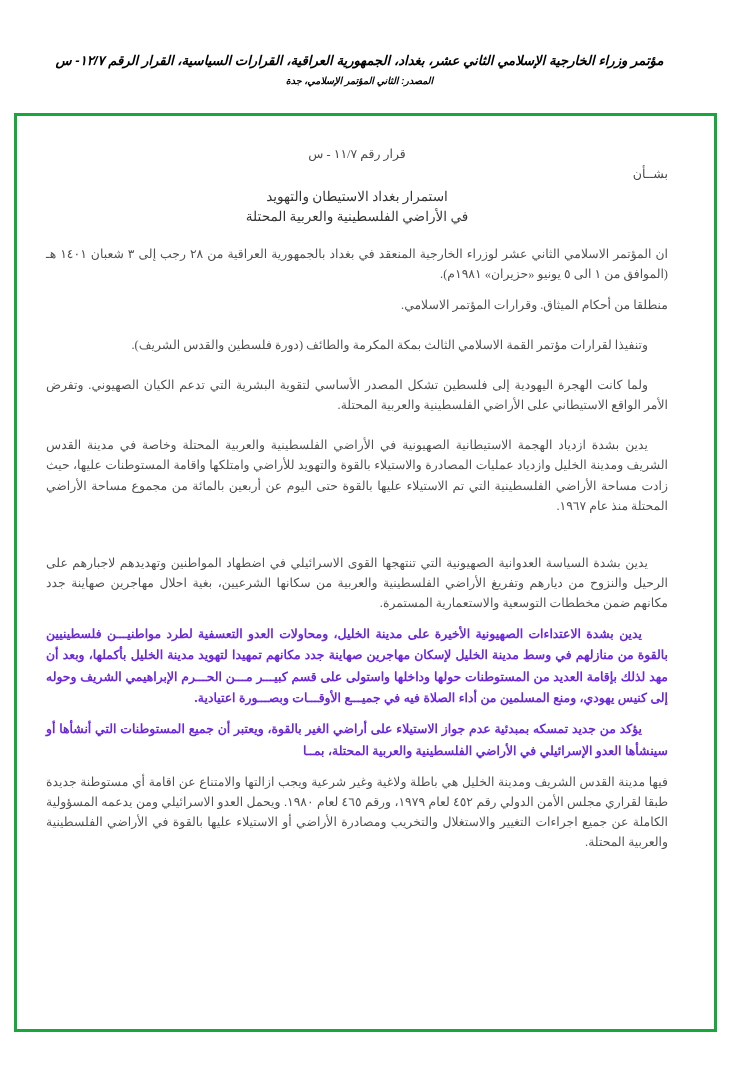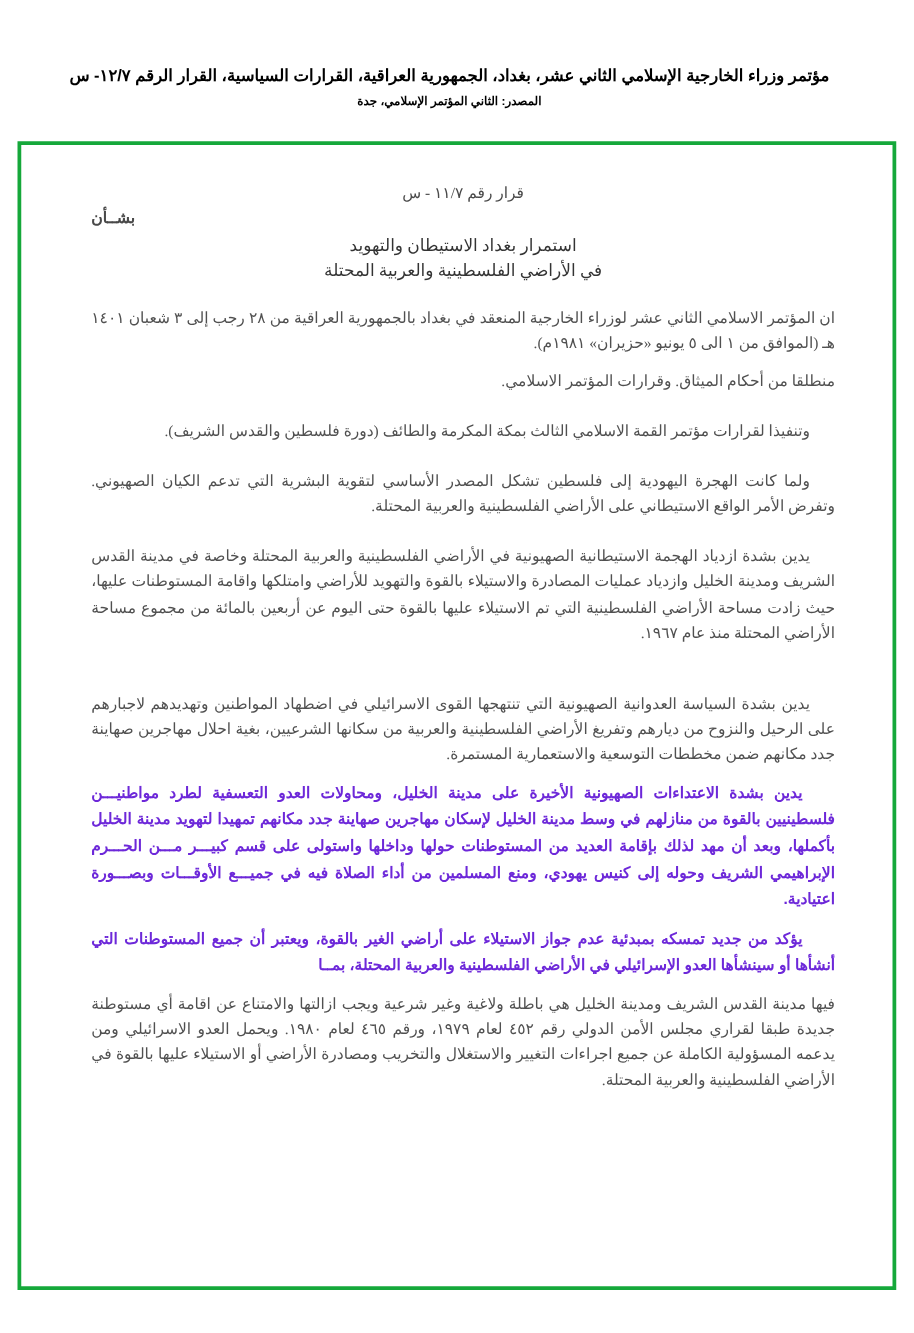--- a/index.html
+++ b/index.html
@@ -18,20 +18,21 @@
   .page {
     width: 731px;
     height: 1066px;
     position: relative;
     box-sizing: border-box;
   }
   
   .doc-header {
     padding: 52px 40px 0 28px;
     text-align: center;
+    font-style: italic;
   }
   .doc-header .title-line {
     font-family: "Liberation Sans", sans-serif;
     font-weight: bold;
     font-size: 13.2px;
     line-height: 1.35;
     color: #000;
     letter-spacing: 0;
   }
   .doc-header .source-line {
@@ -46,21 +47,21 @@
     position: absolute;
     top: 113px;
     left: 14px;
     width: 703px;
     height: 919px;
     border: 3px solid #15a83a;
     box-sizing: border-box;
     background: #ffffff;
   }
   .frame-inner {
-    padding: 30px 46px 20px 56px;
+    padding: 30px 46px 20px 29px;
     box-sizing: border-box;
     height: 100%;
   }
   
   .scan {
     color: #2a2a2a;
     opacity: 0.82;
     font-size: 12.4px;
     line-height: 1.62;
     text-align: justify;
@@ -83,27 +84,26 @@
   .decree-no {
     font-size: 12.4px;
     color: #2a2a2a;
     opacity: 0.85;
     text-align: center;
     margin: 0 0 4px 0;
     letter-spacing: 1px;
     filter: blur(0.25px);
   }
   .bishan {
-    text-align: left;
+    text-align: right;
     font-size: 12.6px;
     color: #2a2a2a;
     opacity: 0.85;
     margin: 0 0 5px 0;
     filter: blur(0.25px);
-    font-weight: bold;
   }
   .subject {
     text-align: center;
     font-size: 13.6px;
     color: #1d1d1d;
     opacity: 0.9;
     line-height: 1.5;
     margin: 0 0 16px 0;
     filter: blur(0.2px);
   }

